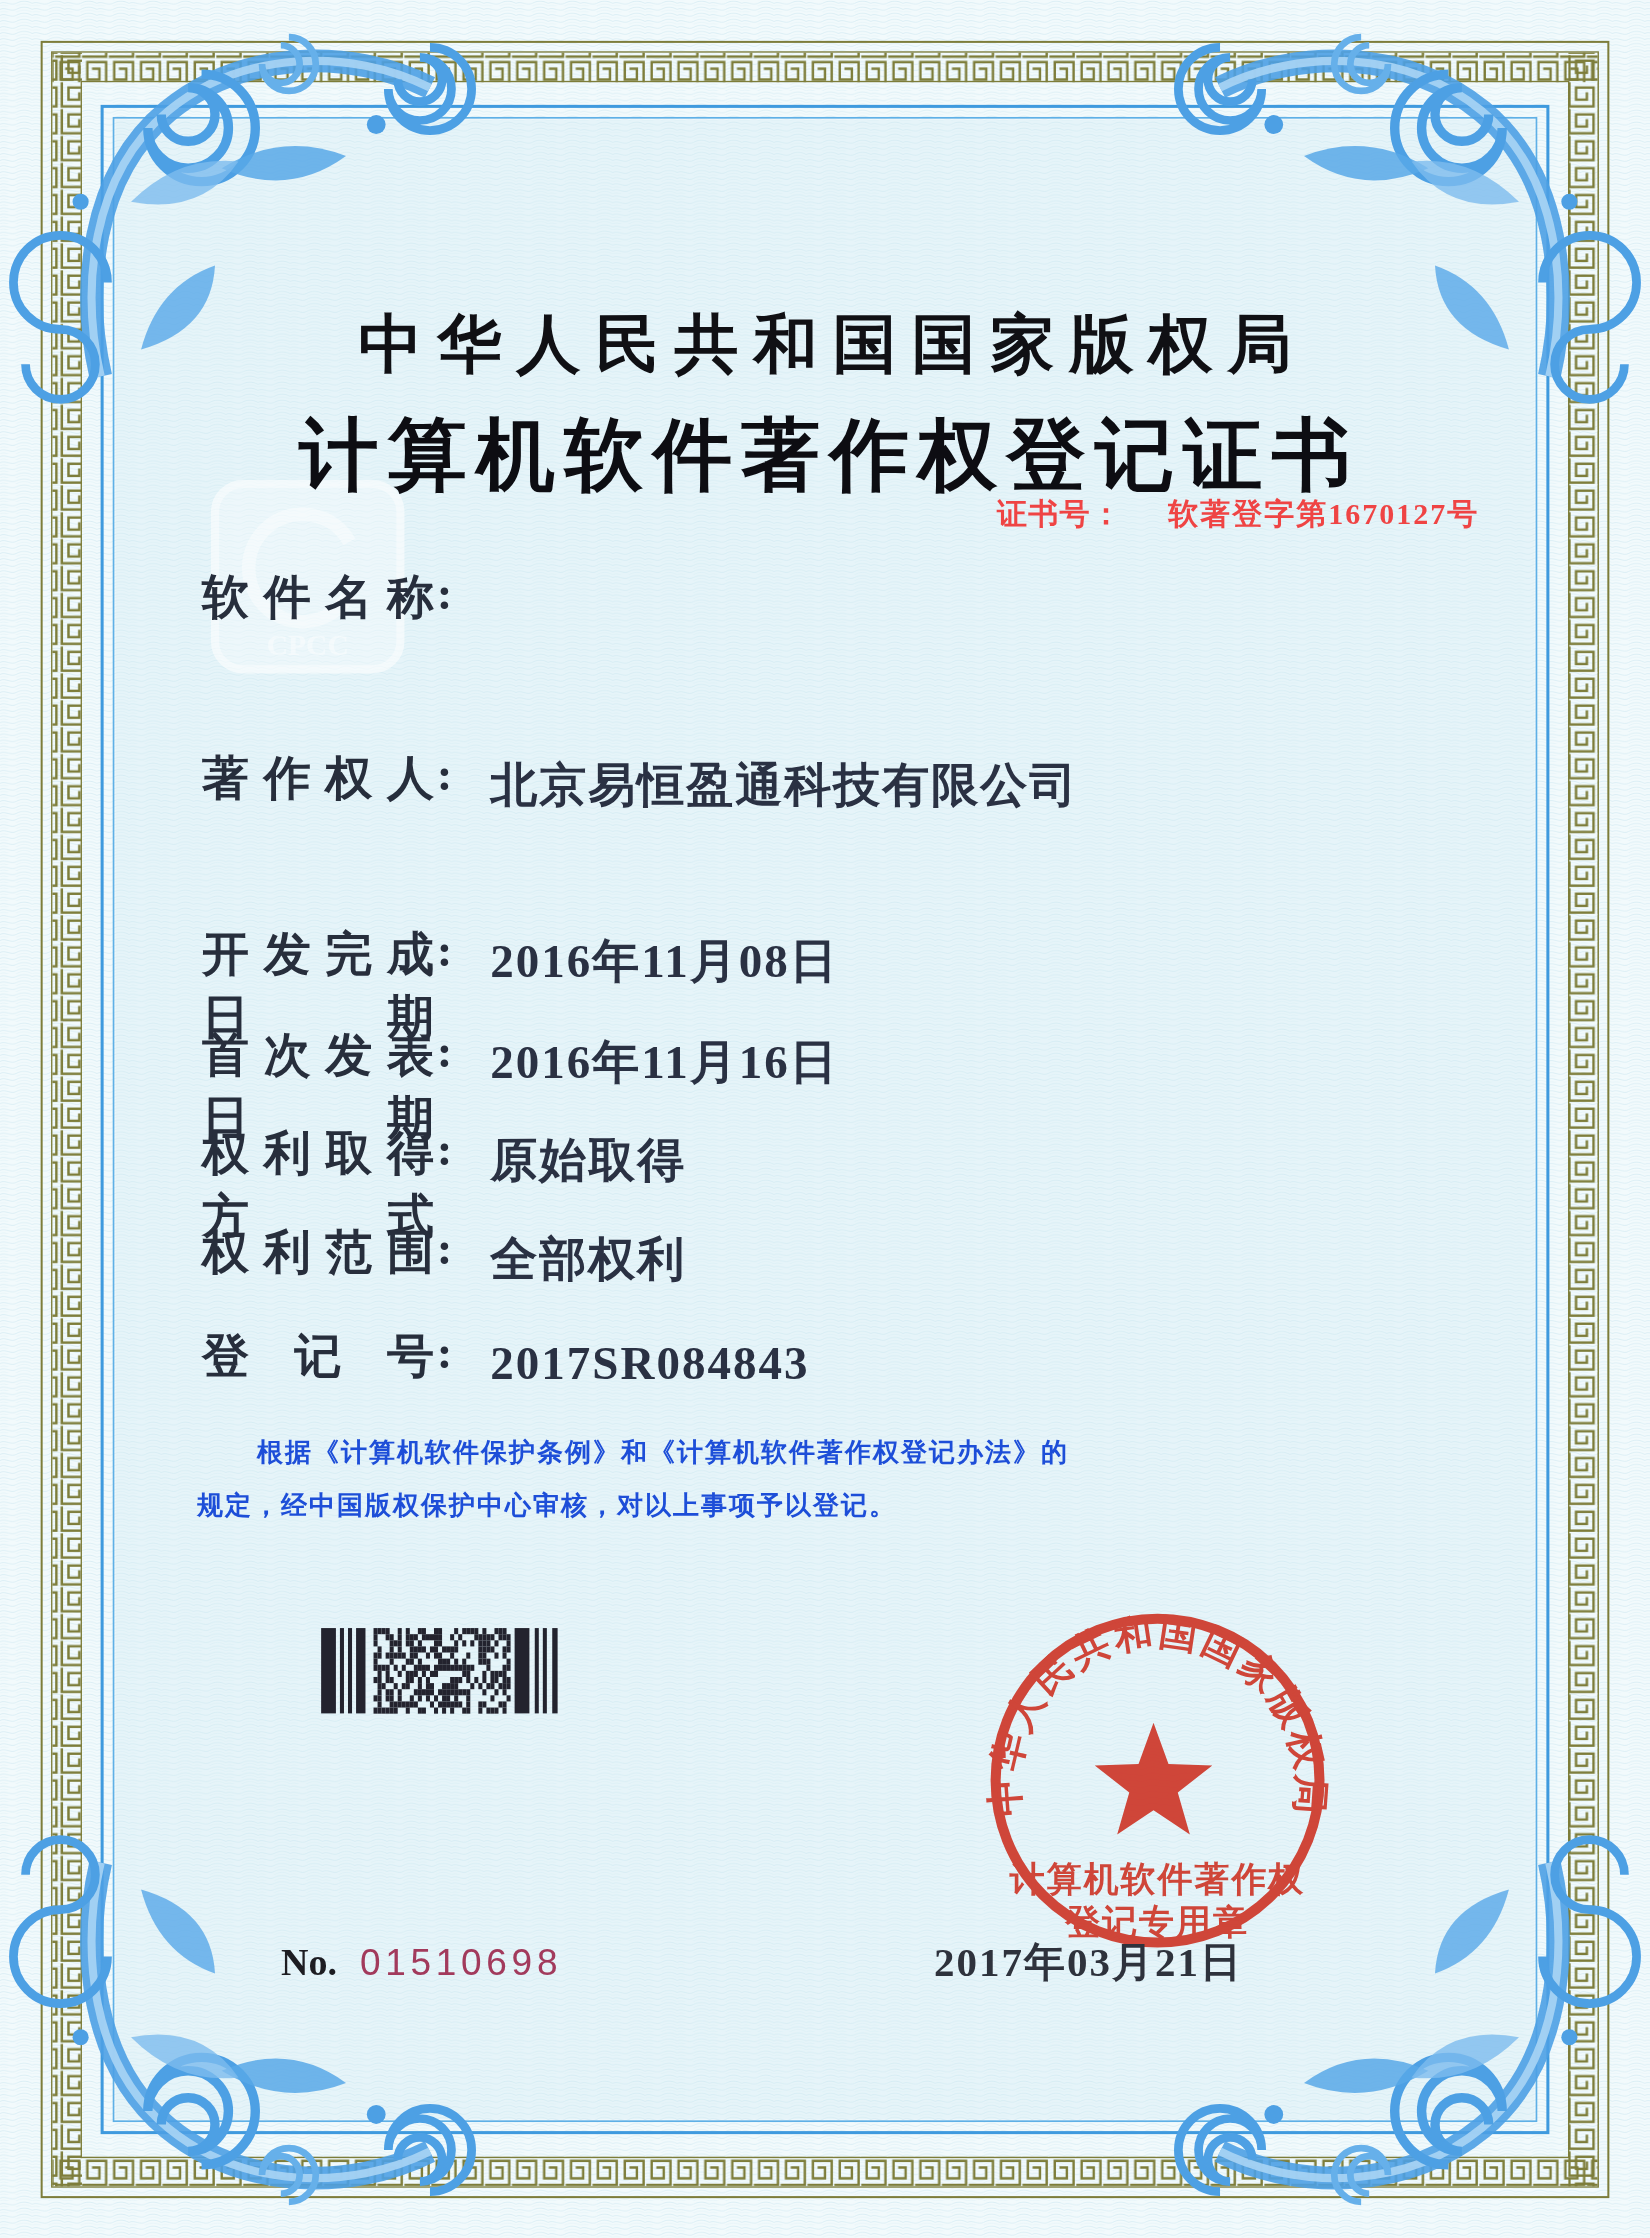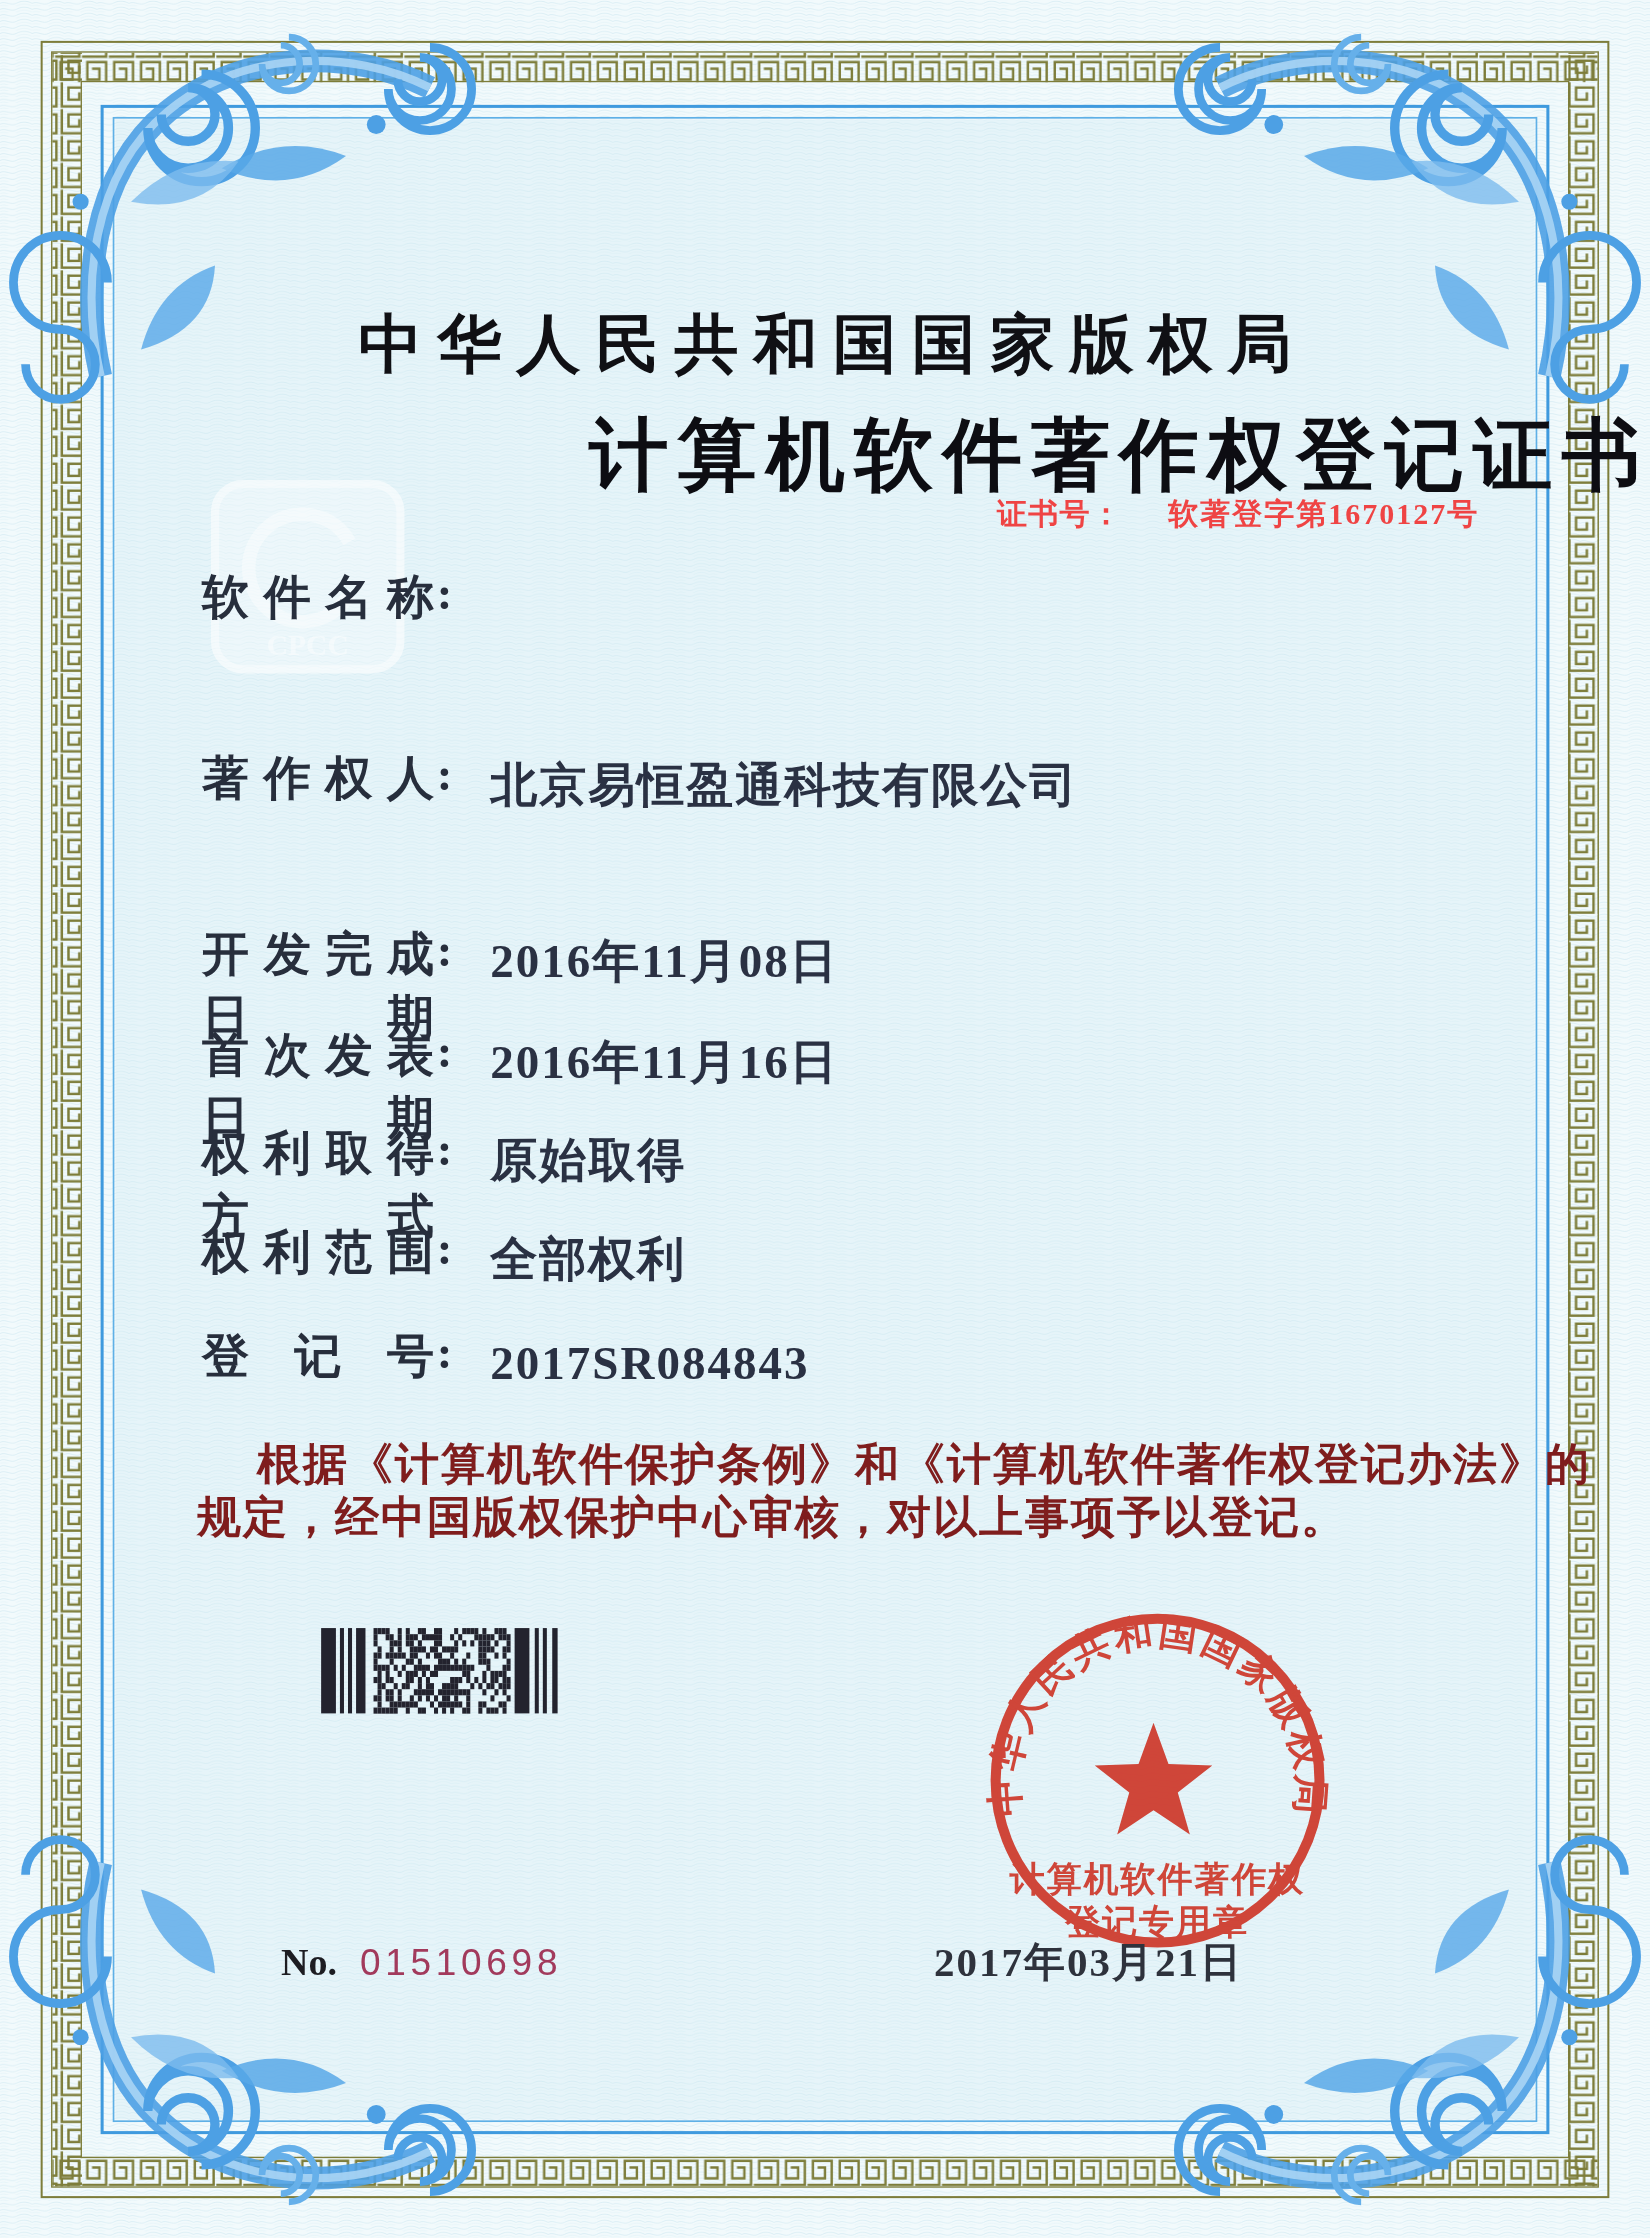--- a/index.html
+++ b/index.html
@@ -8,32 +8,32 @@
     font-family:"Liberation Serif","DejaVu Serif",serif;
     background:#f2fafc;
   }
   .page svg.deco{position:absolute;left:0;top:0;}
   .txt{position:absolute;white-space:nowrap;}
   .authority{
     left:0;right:0;top:301px;text-align:center;
     font-size:64px;font-weight:700;color:#101014;letter-spacing:15px;text-indent:15px;
   }
   .cert-title{
-    left:0;right:0;top:403px;text-align:right;
+    left:0;right:0;top:403px;text-align:center;
     font-size:79px;font-weight:700;color:#0d0d12;letter-spacing:9.4px;text-indent:9.4px;
   }
   .certno{left:997px;top:494px;font-size:30px;font-weight:700;color:#ef4444;letter-spacing:1.3px;}
   .certno .val{margin-left:46px;letter-spacing:2px;}
   .frow{position:absolute;left:202px;display:flex;align-items:flex-start;
         font-size:47px;font-weight:700;color:#272e3c;}
   .flabel{display:inline-block;width:232px;text-align:justify;text-align-last:justify;}
   .fcolon{margin-left:2.7px;}
   .fvalue{margin-left:38px;letter-spacing:2px;color:#2a3143;line-height:1.62;}
   .fvalue .v2{display:block;}
-  .para{position:absolute;font-size:44px;font-weight:700;color:#7f1d1d;letter-spacing:2px;}
+  .para{position:absolute;font-size:26px;font-weight:700;color:#1d4ed8;letter-spacing:2px;}
   .para1{left:257px;top:1435px;}
   .para2{left:197px;top:1451px;margin-top:37px;}
   .stamp-date{left:934px;top:1935px;width:430px;text-align:left;
         font-size:41px;font-weight:700;color:#2e323c;letter-spacing:2px;}
   .serial{left:281px;top:1940px;font-size:38px;color:#1d1d22;font-weight:700;}
   .serial .num{
     font-family:Liberation Sans, sans-serif;
     font-size:37px;color:#a23a5c;letter-spacing:4.7px;margin-left:23px;font-weight:400;
   }
 </style>

